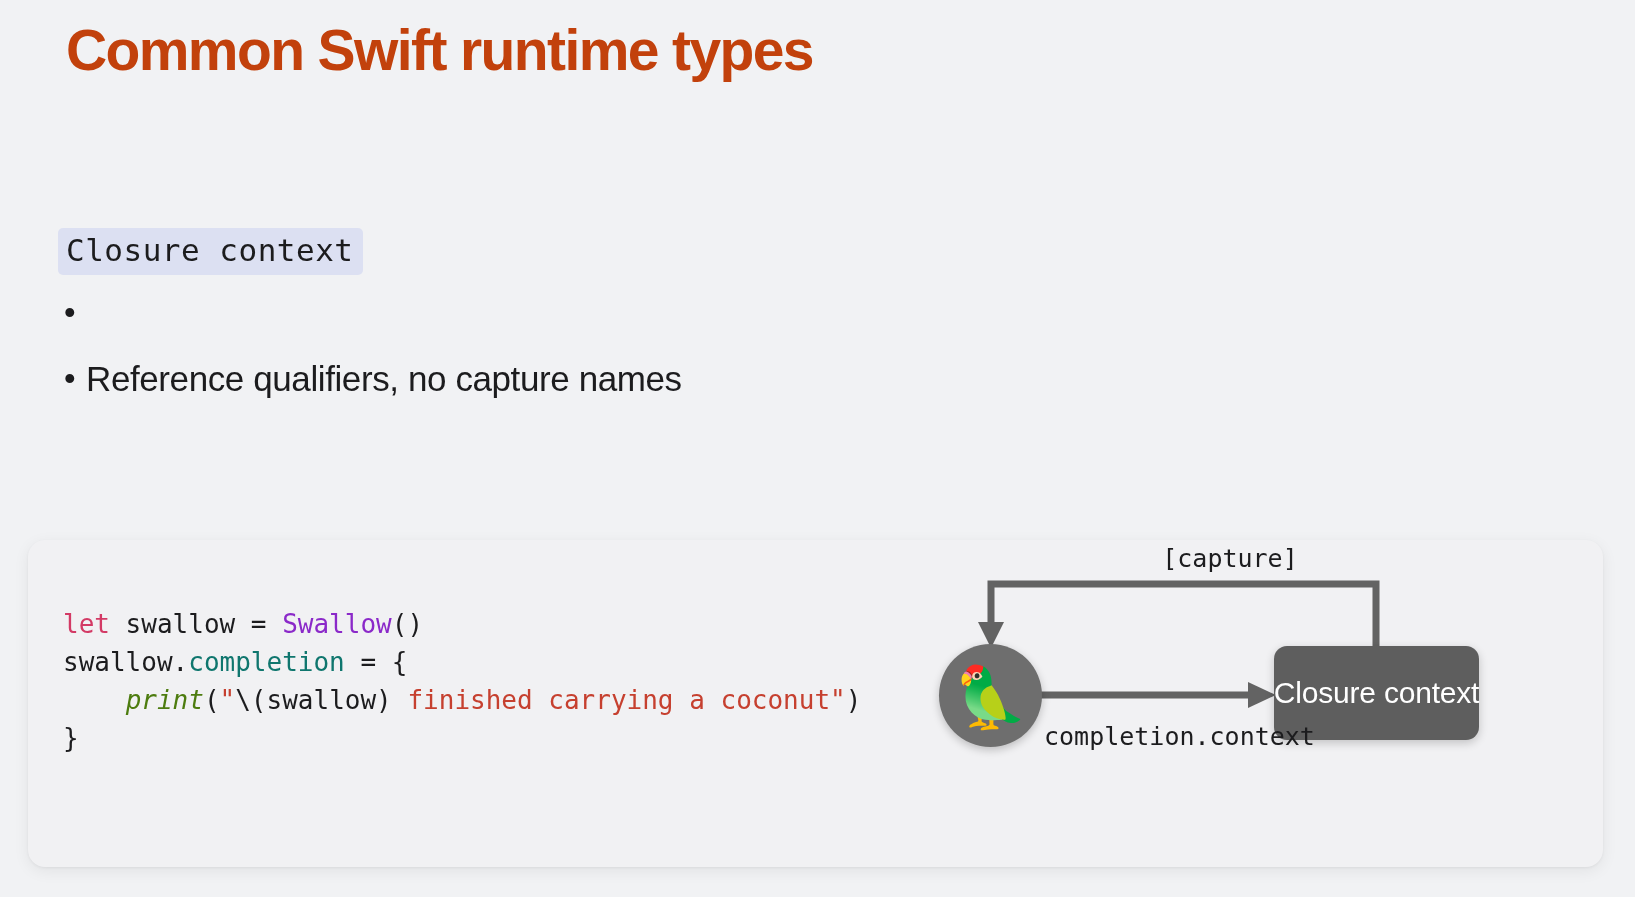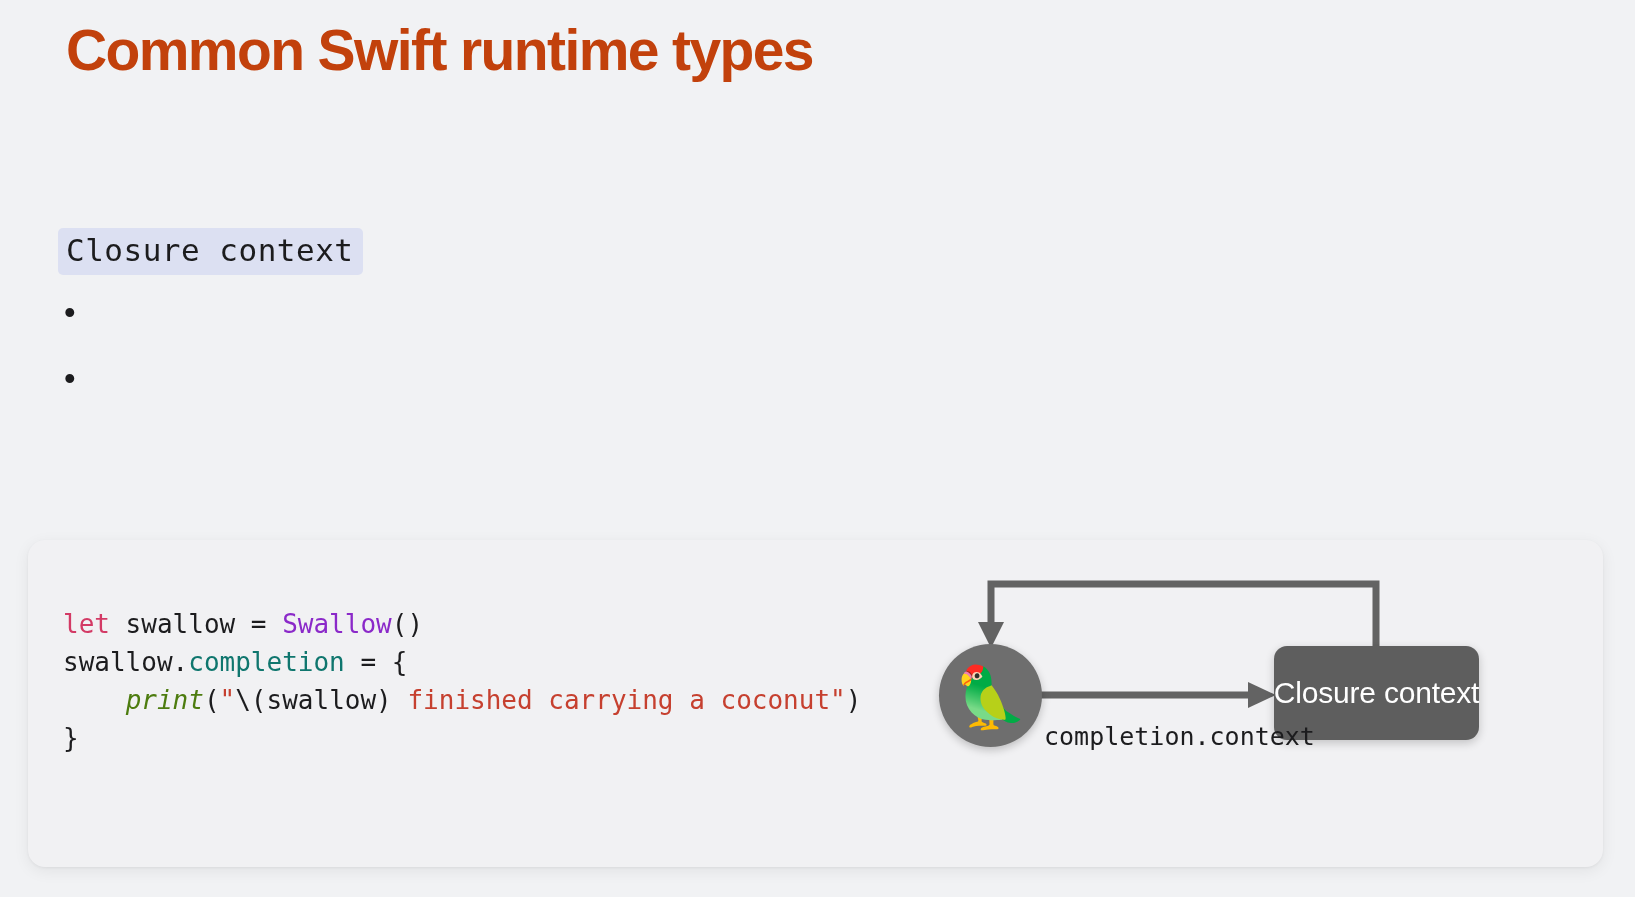--- a/index.html
+++ b/index.html
@@ -179,20 +179,21 @@
 <div class="slide-title">Common Swift runtime types</div>
 
 <div class="chip">Closure context</div>
 
 <div class="bullet-list">
   <div class="bullet-row">
     <span class="bullet-dot">•</span>
   </div>
   <div class="bullet-row">
     <span class="bullet-dot">•</span>
+    <span class="bullet-text">Reference qualifiers, no capture names</span>
   </div>
 </div>
 
 <div class="card">
 
   <div class="code"><div><span class="tok-kw">let</span><span class="tok-plain"> swallow = </span><span class="tok-type">Swallow</span><span class="tok-plain">()</span></div><div><span class="tok-plain">swallow.</span><span class="tok-prop">completion</span><span class="tok-plain"> = {</span></div><div><span class="tok-plain">    </span><span class="tok-fn">print</span><span class="tok-plain">(</span><span class="tok-str">"</span><span class="tok-plain">\(swallow)</span><span class="tok-str"> finished carrying a coconut"</span><span class="tok-plain">)</span></div><div><span class="tok-plain">}</span></div></div>
 
   <div class="diagram">
 
     <svg width="695" height="327" viewBox="0 0 695 327">
@@ -201,20 +202,21 @@
         <path d="M 468 106 L 468 44 L 83 44 L 83 86"></path>
       </g>
       <polygon points="83,108 70,82 96,82" fill="#636363"></polygon>
 
       <g fill="none" stroke="#636363" stroke-width="7" stroke-linecap="butt">
         <line x1="128" y1="155" x2="344" y2="155"></line>
       </g>
       <polygon points="368,155 340,142 340,168" fill="#636363"></polygon>
     </svg>
 
+    <div class="capture-label">[capture]</div>
 
     <div class="node-circle">
       <span class="node-emoji">🦜</span>
     </div>
 
     <div class="node-box">Closure context</div>
 
     <div class="edge-label">completion.context</div>
   </div>
 </div>

